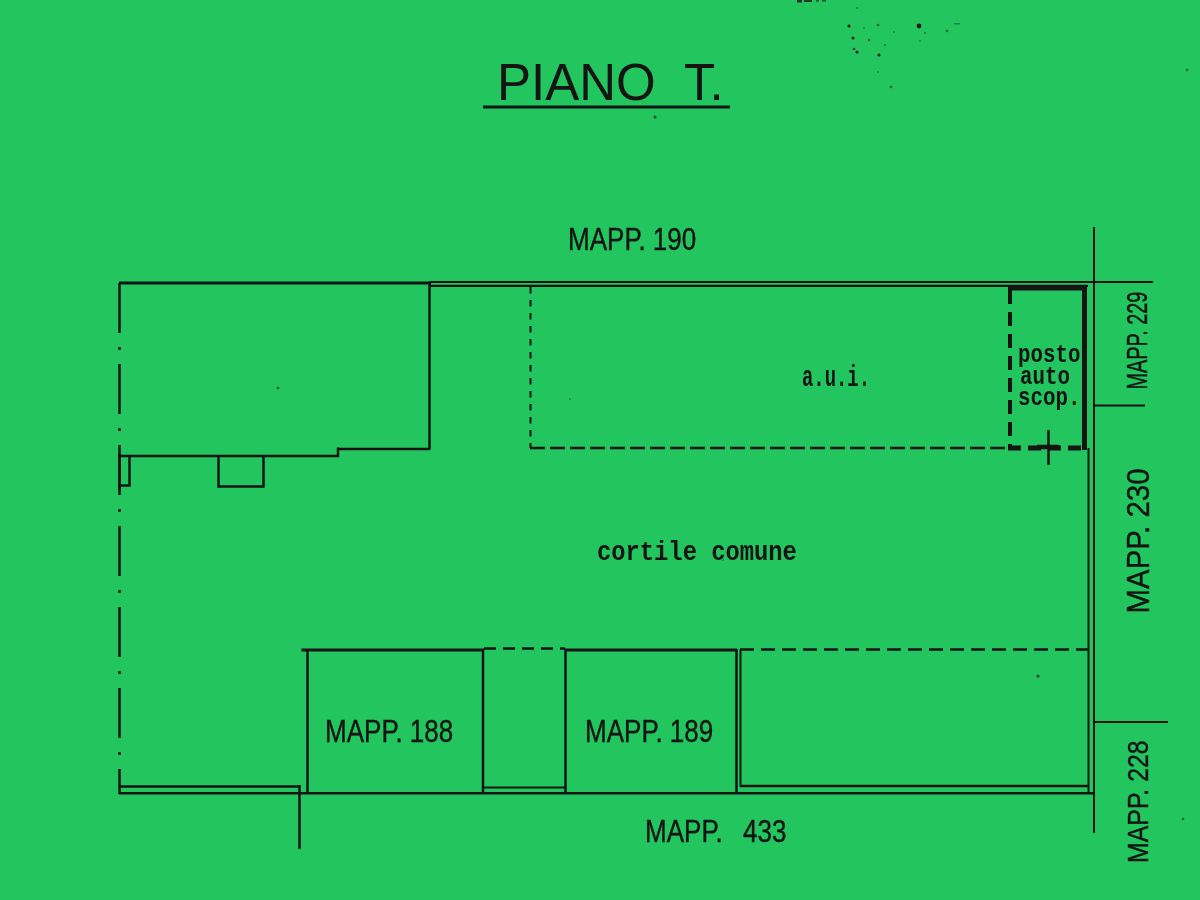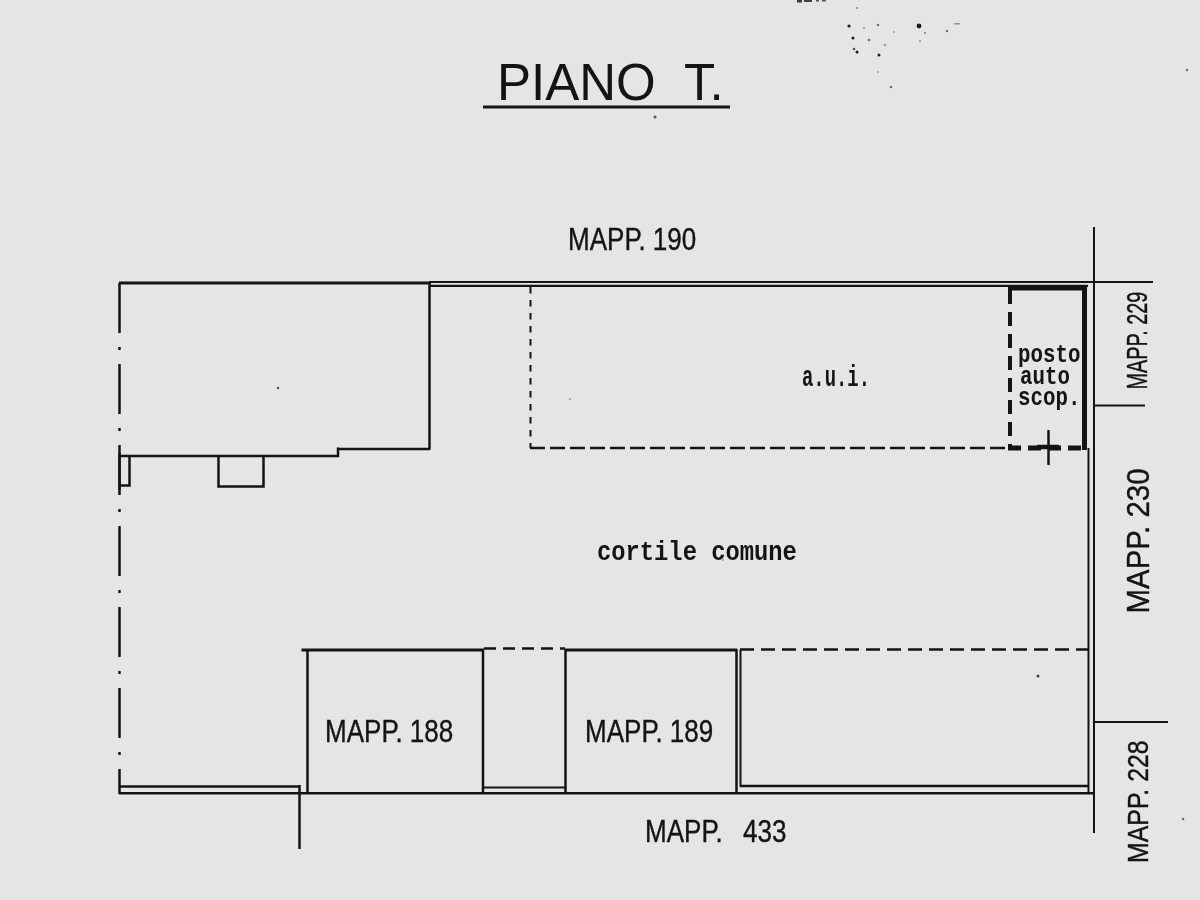--- a/index.html
+++ b/index.html
@@ -1,16 +1,16 @@
 <!DOCTYPE html>
 <html><head>
 <meta charset="utf-8">
 <style>
   html,body{margin:0;padding:0;background:#ffffff;}
-  .wrap{position:relative;width:1200px;height:900px;background:#e5e5e5;overflow:hidden;}
+  .wrap{position:relative;width:1200px;height:900px;background:#22c55e;overflow:hidden;}
   svg{position:absolute;left:0;top:0;filter:blur(0.4px);}
   text{fill:#141414;}
 </style>
 </head>
 <body>
 <div class="wrap">
 <svg width="1200" height="900" viewBox="0 0 1200 900">
   <g stroke="#141414" fill="none" stroke-linecap="butt">
 
     <text x="497" y="100" font-family="Liberation Sans, sans-serif" font-size="51" stroke="none">PIANO</text>

